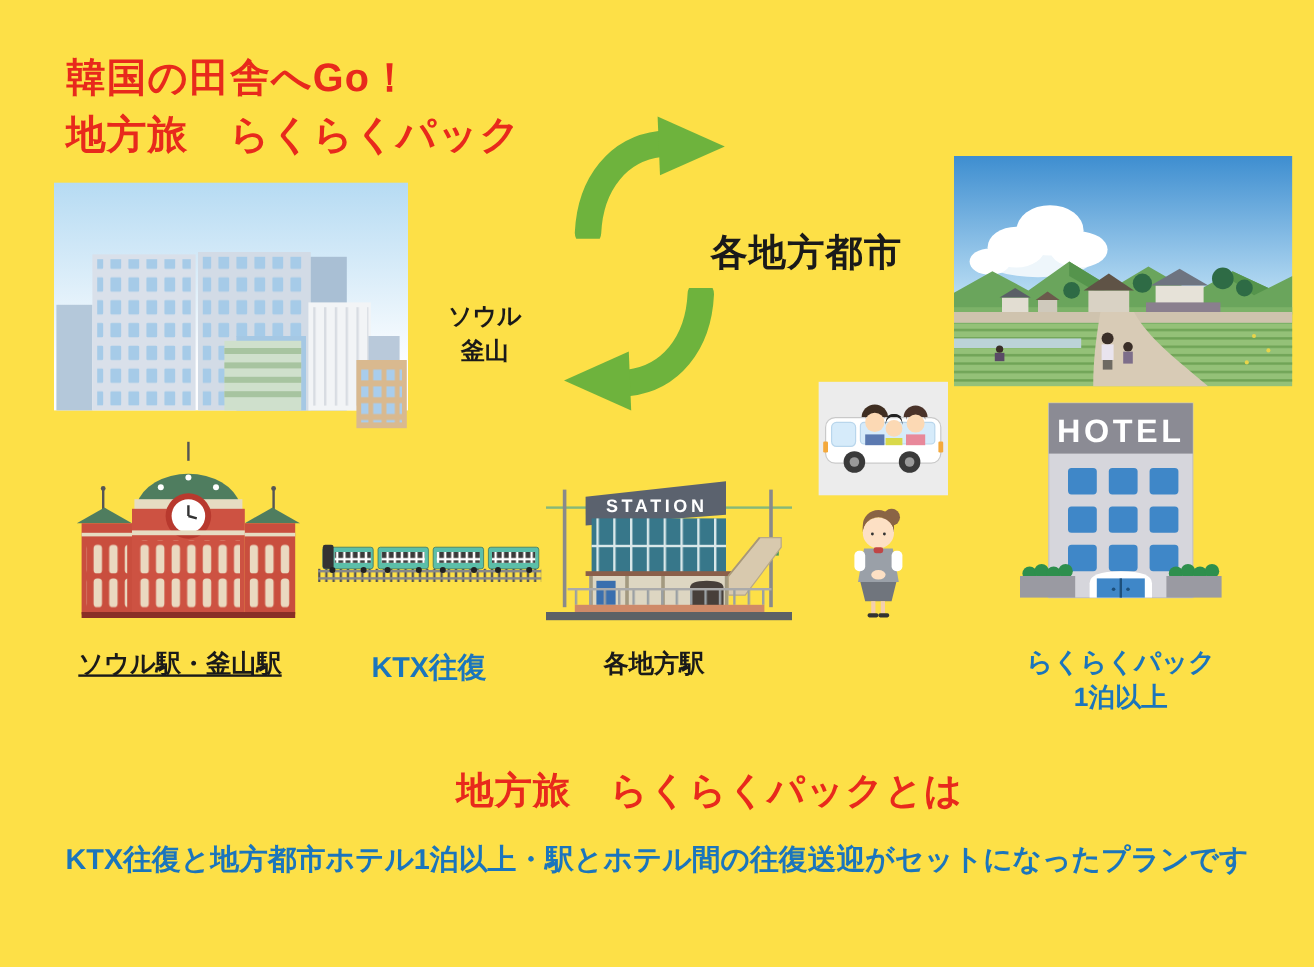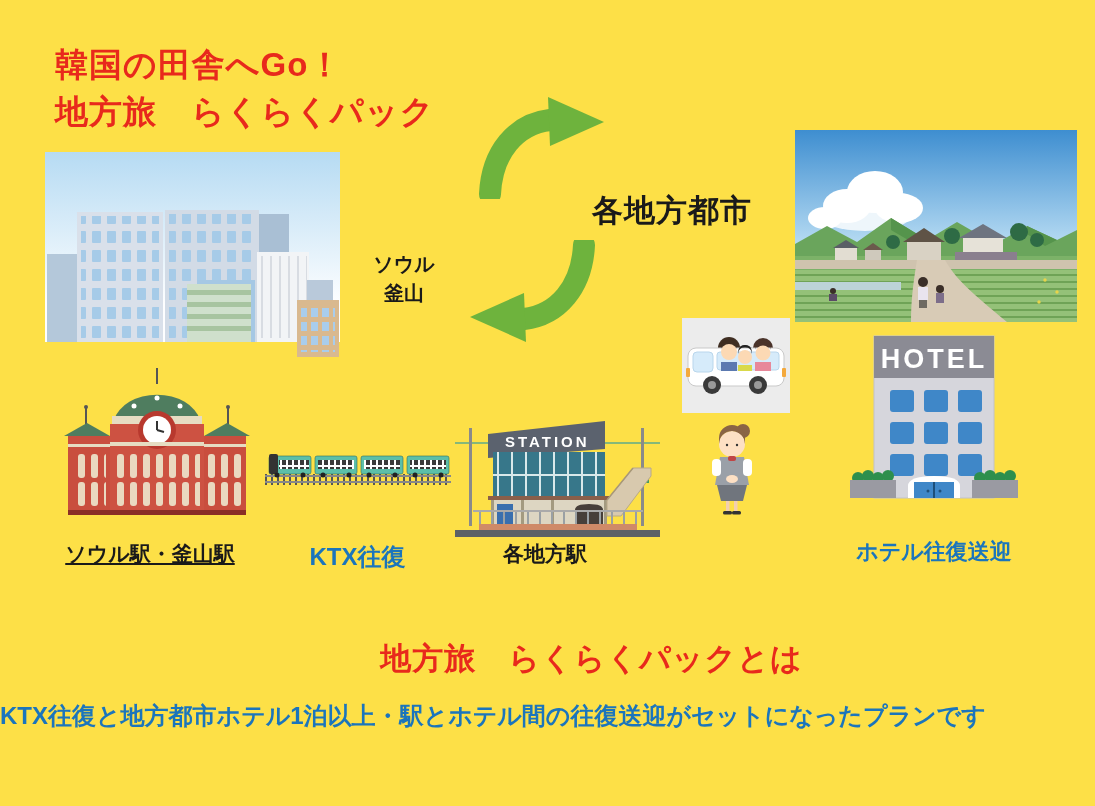--- a/index.html
+++ b/index.html
@@ -9,21 +9,21 @@
   .title{left:55px;top:42px;font-size:33px;line-height:1.42;color:#e8291c;letter-spacing:1px;}
   .origin{left:338px;top:202px;width:132px;text-align:center;font-size:20px;line-height:1.45;color:#1a1a1a;margin-top:48px;}
   .dest{left:592px;top:190px;font-size:31px;color:#1a1a1a;letter-spacing:1px;}
   .arrow-top{left:476px;top:94px;width:130px;height:105px;}
   .arrow-bottom{left:468px;top:240px;width:130px;height:105px;transform:rotate(180deg);}
   .lbl{position:absolute;text-align:center;line-height:1.33;}
   .lbl-black{font-size:21px;color:#1a1a1a;}
   .lbl-blue{font-size:22px;color:#1b75bc;}
   .lbl-ktx{font-size:24px;color:#1b75bc;}
   .foot-head{left:0;top:638px;width:1095px;text-align:center;font-size:31px;color:#e8291c;letter-spacing:1px;margin-left:44px;}
-  .foot-desc{left:0;top:700px;width:1095px;text-align:left;font-size:24px;color:#1b75bc;}
+  .foot-desc{left:0;top:700px;width:1095px;text-align:center;font-size:24px;color:#1b75bc;}
   svg{display:block;}
 </style>
 </head>
 <body>
 
 <div class="canvas">
 
   <div class="abs title">
     <div>韓国の田舎へGo！</div>
     <div>地方旅　らくらくパック</div>
@@ -215,21 +215,21 @@
       <g>
         <rect x="144" y="8" width="42" height="18" rx="2" fill="#5cbfa9" stroke="#2f6e60" stroke-width="0.6"></rect>
         <rect x="147" y="12" width="36" height="9" fill="#ffffff"></rect>
         <rect x="147" y="12" width="36" height="9" fill="url(#cwA)"></rect>
         <circle cx="152" cy="27" r="2.5" fill="#222"></circle>
           <circle cx="178" cy="27" r="2.5" fill="#222"></circle>
       </g>
     </svg>
   </div>
 
-  <div class="abs" style="left:455px;top:412px;">
+  <div class="abs" style="left:455px;top:392px;">
     <svg width="205" height="125" viewBox="0 0 205 125">
       <defs>
         <pattern id="gmA" width="14" height="50" patternUnits="userSpaceOnUse">
           <rect x="0" y="0" width="2" height="50" fill="#d9e8ea"></rect>
         </pattern>
         <pattern id="fpA" width="12" height="14" patternUnits="userSpaceOnUse">
           <rect x="0" y="0" width="2" height="14" fill="#9aa0a4"></rect>
         </pattern>
       </defs>
       <rect x="0" y="30" width="205" height="2" fill="#86b879"></rect>
@@ -339,19 +339,20 @@
           <circle cx="162" cy="148" r="6" fill="#2e8f4d"></circle>
         <rect x="124" y="152" width="46" height="18" fill="#9a9aa2"></rect>
       </g>
     </svg>
   </div>
 
   <div class="lbl lbl-black" style="left:35px;top:540px;width:230px;text-decoration:underline;">ソウル駅・釜山駅</div>
   <div class="lbl lbl-ktx" style="left:280px;top:541px;width:155px;">KTX往復</div>
   <div class="lbl lbl-black" style="left:470px;top:540px;width:150px;">各地方駅</div>
   <div class="lbl lbl-blue" style="left:834px;top:537px;width:200px;">
-    <div>ホテル往復送迎</div>
+    <div>らくらくパック</div>
+    <div>1泊以上</div>
   </div>
 
   <div class="abs foot-head">地方旅　らくらくパックとは</div>
   <div class="abs foot-desc">KTX往復と地方都市ホテル1泊以上・駅とホテル間の往復送迎がセットになったプランです</div>
 
 </div>
 
 </body></html>

